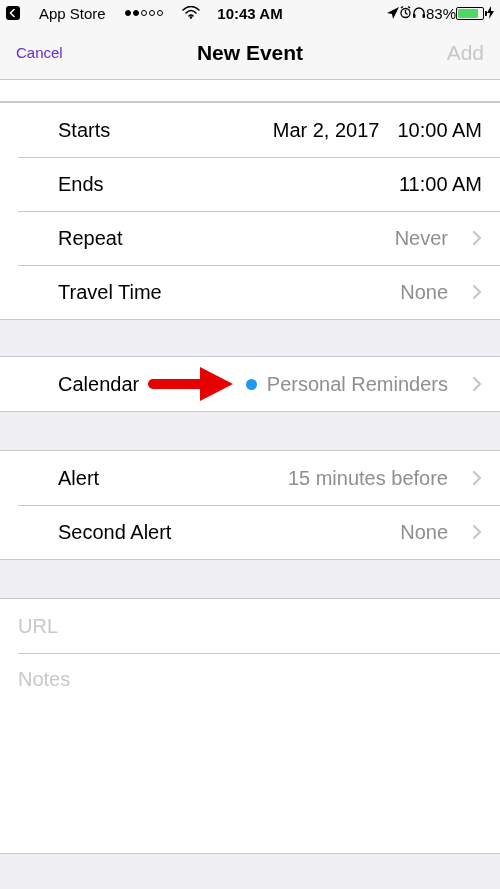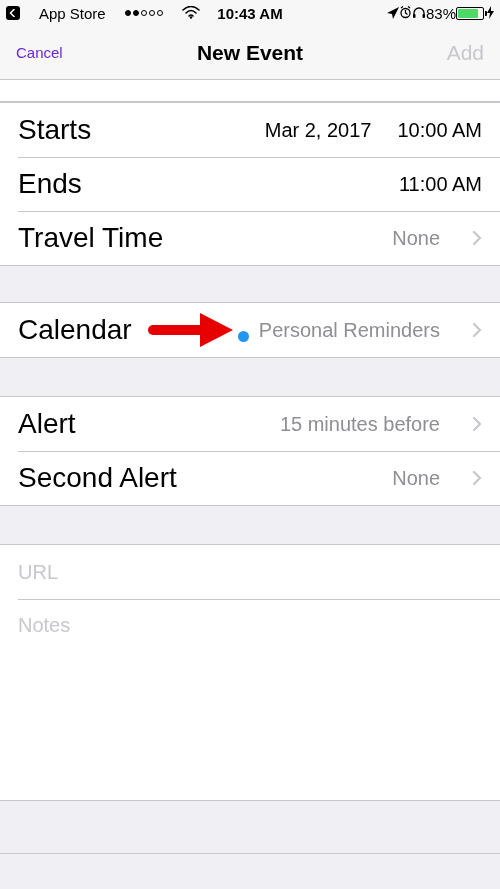--- a/index.html
+++ b/index.html
@@ -20,22 +20,22 @@
   .nav-bar { height: 54px; background: #f7f7f7; border-bottom: 1px solid #c8c7cc; display: flex; align-items: center; padding: 0 16px; position: relative; }
   .nav-left { color: #6d28d9; font-size: 15px; position: absolute; left: 16px; }
   .nav-title { font-size: 21px; font-weight: 600; margin: 0 auto; text-align: right; }
   .nav-right { color: #c7c7cc; font-size: 21px; position: absolute; right: 16px; }
 
   .peek { height: 22px; background: #fff; border-bottom: 1px solid #c8c7cc; }
 
   .group { background: #fff; border-top: 1px solid #c8c7cc; border-bottom: 1px solid #c8c7cc; }
   .row { display: flex; align-items: center; min-height: 54px; padding: 0 18px; position: relative; }
   .row + .row::before { content: ""; position: absolute; left: 18px; right: 0; top: 0; height: 1px; background: #c8c7cc; }
-  .row-label { font-size: 28px; color: #000; flex: 0 0 auto; }
-  .row-values { flex: 1; display: flex; justify-content: flex-end; align-items: center; gap: 26px; }
+  .row-label { font-size: 20px; color: #000; flex: 0 0 auto; margin-left: 40px; }
+  .row-values { flex: 1; display: flex; justify-content: flex-end; align-items: center; gap: 18px; }
   .val { font-size: 20px; color: #000; }
   .val-muted { font-size: 20px; color: #8e8e93; }
   .chevron { color: #c7c7cc; margin-left: 6px; }
   .chevron svg { display: block; }
 
   .spacer-sm { height: 36px; }
   .spacer-md { height: 38px; }
 
   .calendar-dot { width: 11px; height: 11px; border-radius: 50%; background: #2196f3; margin-right: 10px; }
 
@@ -128,39 +128,50 @@
       <span class="val">10:00 AM</span>
     </div>
   </div>
   <div class="row">
     <span class="row-label">Ends</span>
     <div class="row-values">
       <span class="val">11:00 AM</span>
     </div>
   </div>
   <div class="row">
+    <span class="row-label">Repeat</span>
+    <div class="row-values">
+      <span class="val-muted">Never</span>
+      <span class="chevron">
+          <svg width="10" height="16" viewBox="0 0 10 16">
+            <path d="M2 2 L8 8 L2 14" stroke="#c7c7cc" stroke-width="2.2" fill="none" stroke-linecap="round"></path>
+          </svg>
+        </span>
+    </div>
+  </div>
+  <div class="row">
     <span class="row-label">Travel Time</span>
     <div class="row-values">
       <span class="val-muted">None</span>
       <span class="chevron">
           <svg width="10" height="16" viewBox="0 0 10 16">
             <path d="M2 2 L8 8 L2 14" stroke="#c7c7cc" stroke-width="2.2" fill="none" stroke-linecap="round"></path>
           </svg>
         </span>
     </div>
   </div>
 </div>
 
 <div class="spacer-sm"></div>
 
 <div class="group">
   <div class="row" style="position:relative;">
     <span class="row-label">Calendar</span>
     <div class="row-values">
-      <span style="display:flex;align-items:flex-end;">
+      <span style="display:flex;align-items:center;">
         <span class="calendar-dot"></span>
         <span class="val-muted">Personal Reminders</span>
       </span>
       <span class="chevron">
           <svg width="10" height="16" viewBox="0 0 10 16">
             <path d="M2 2 L8 8 L2 14" stroke="#c7c7cc" stroke-width="2.2" fill="none" stroke-linecap="round"></path>
           </svg>
         </span>
     </div>
     <div class="arrow-annotation">

